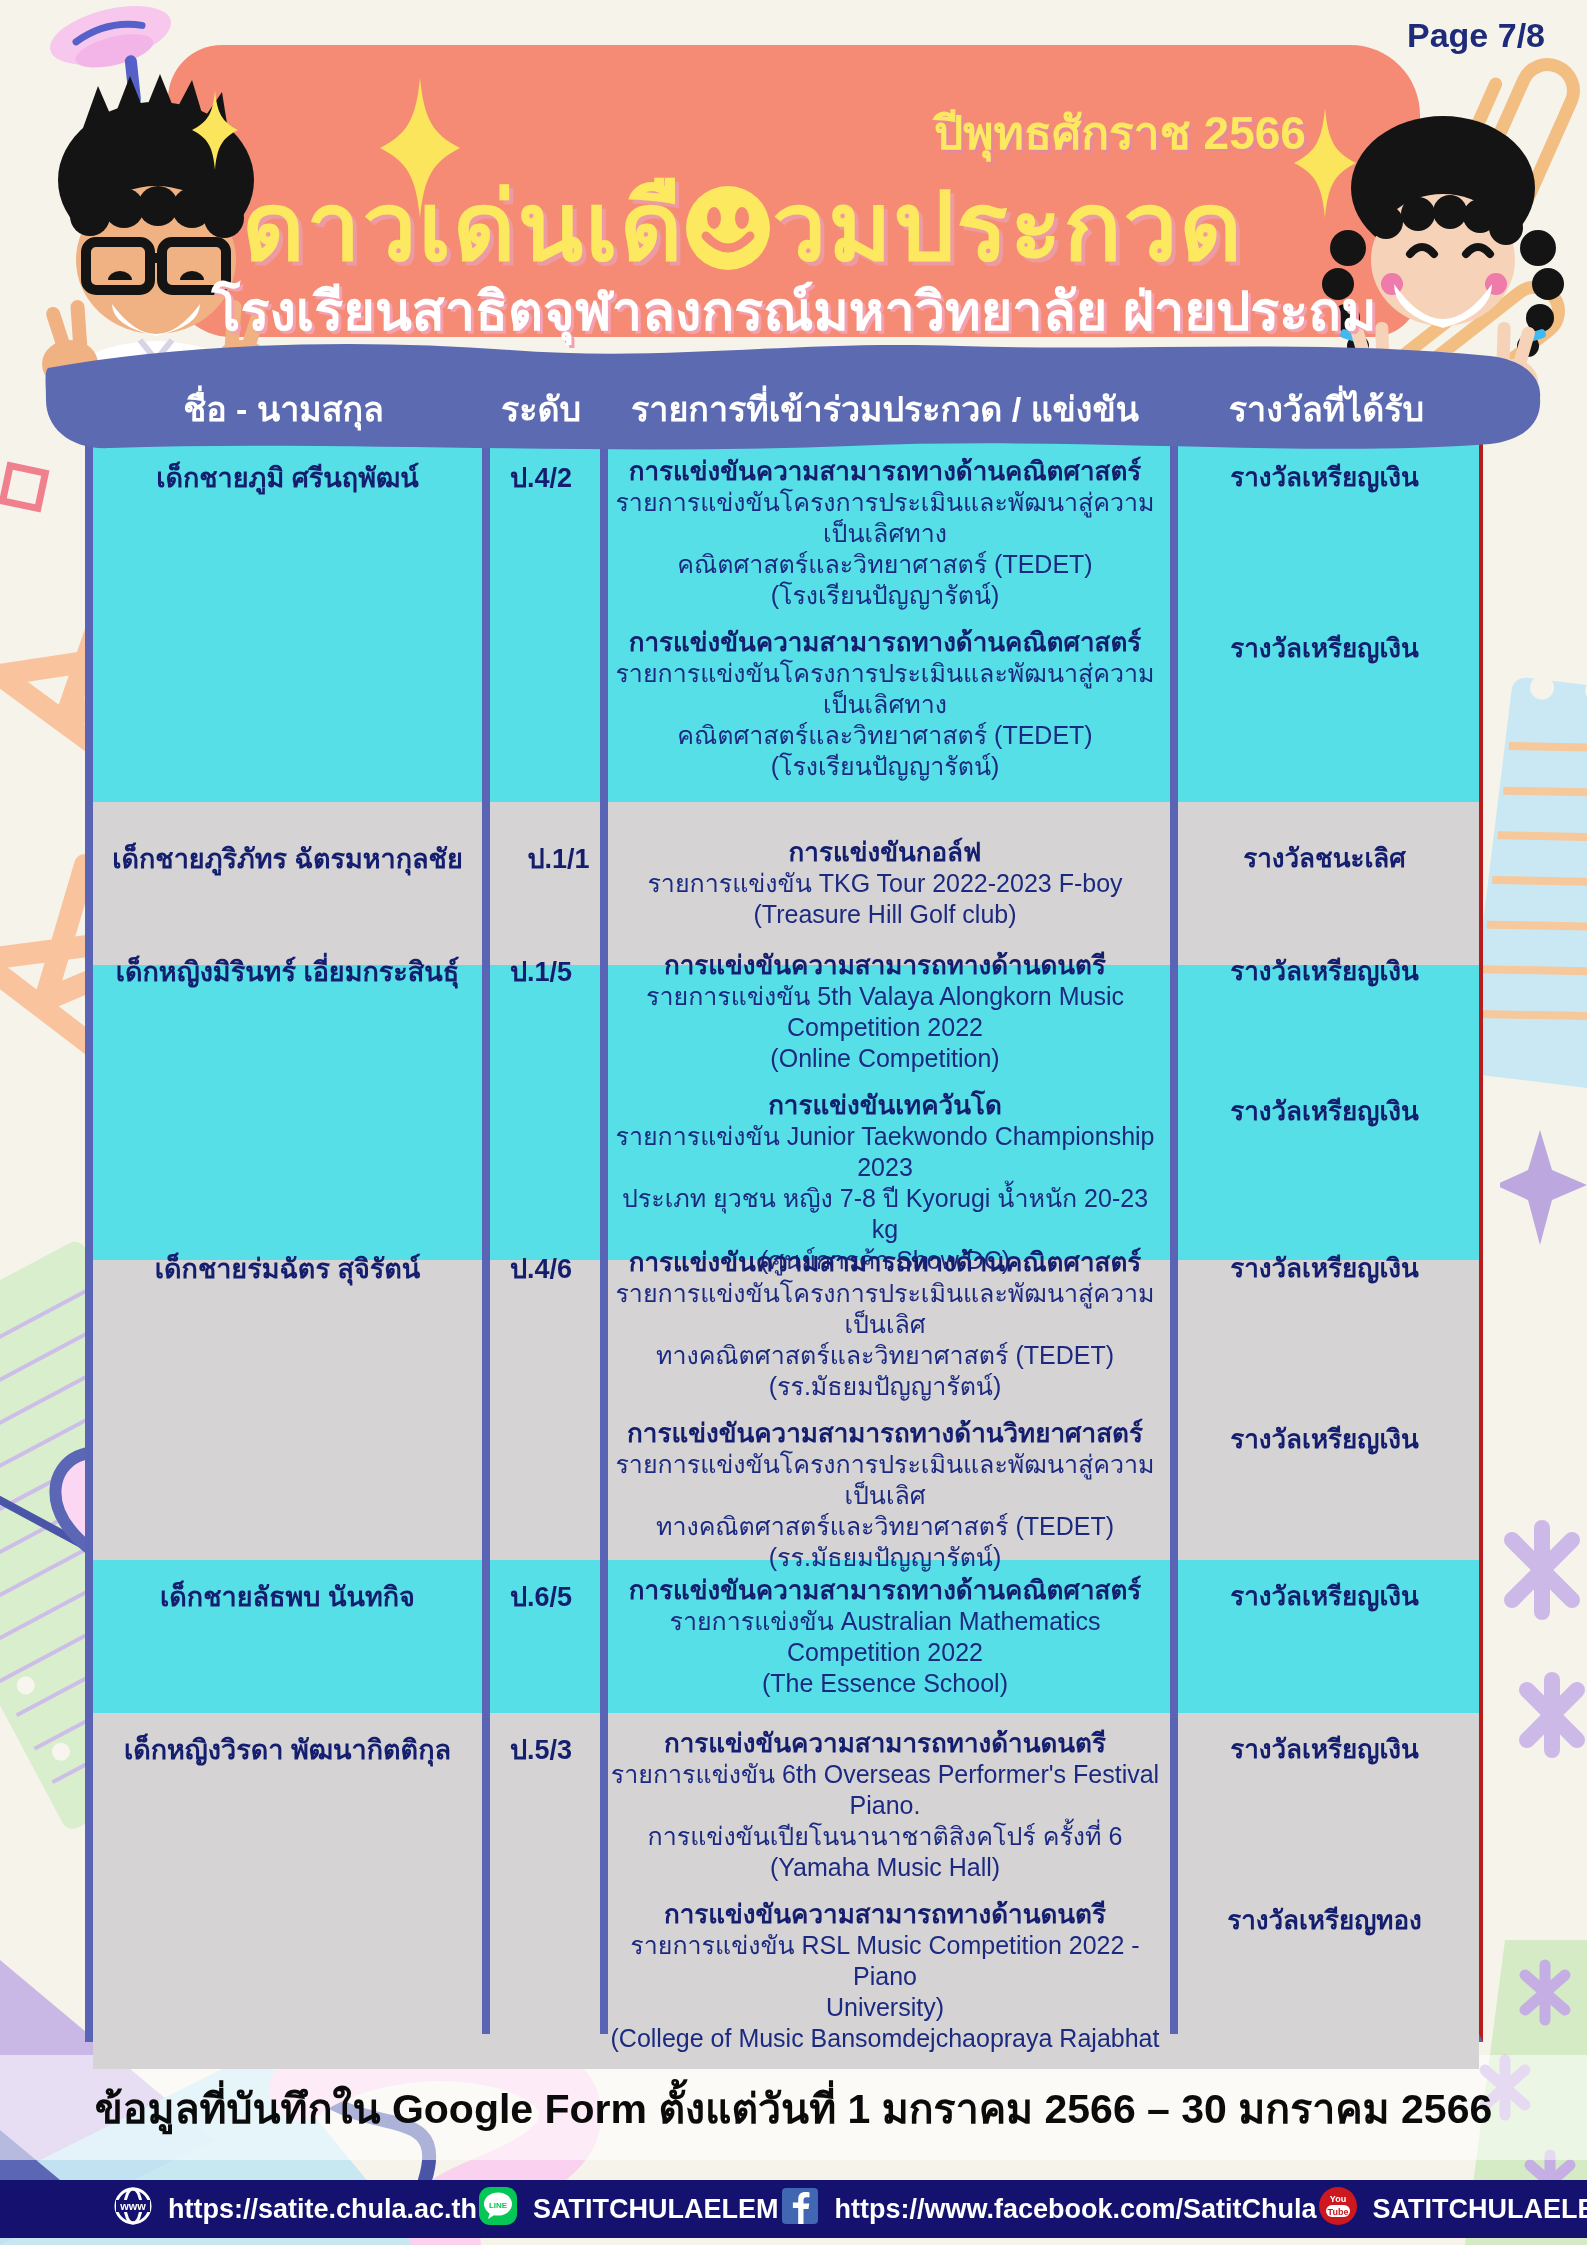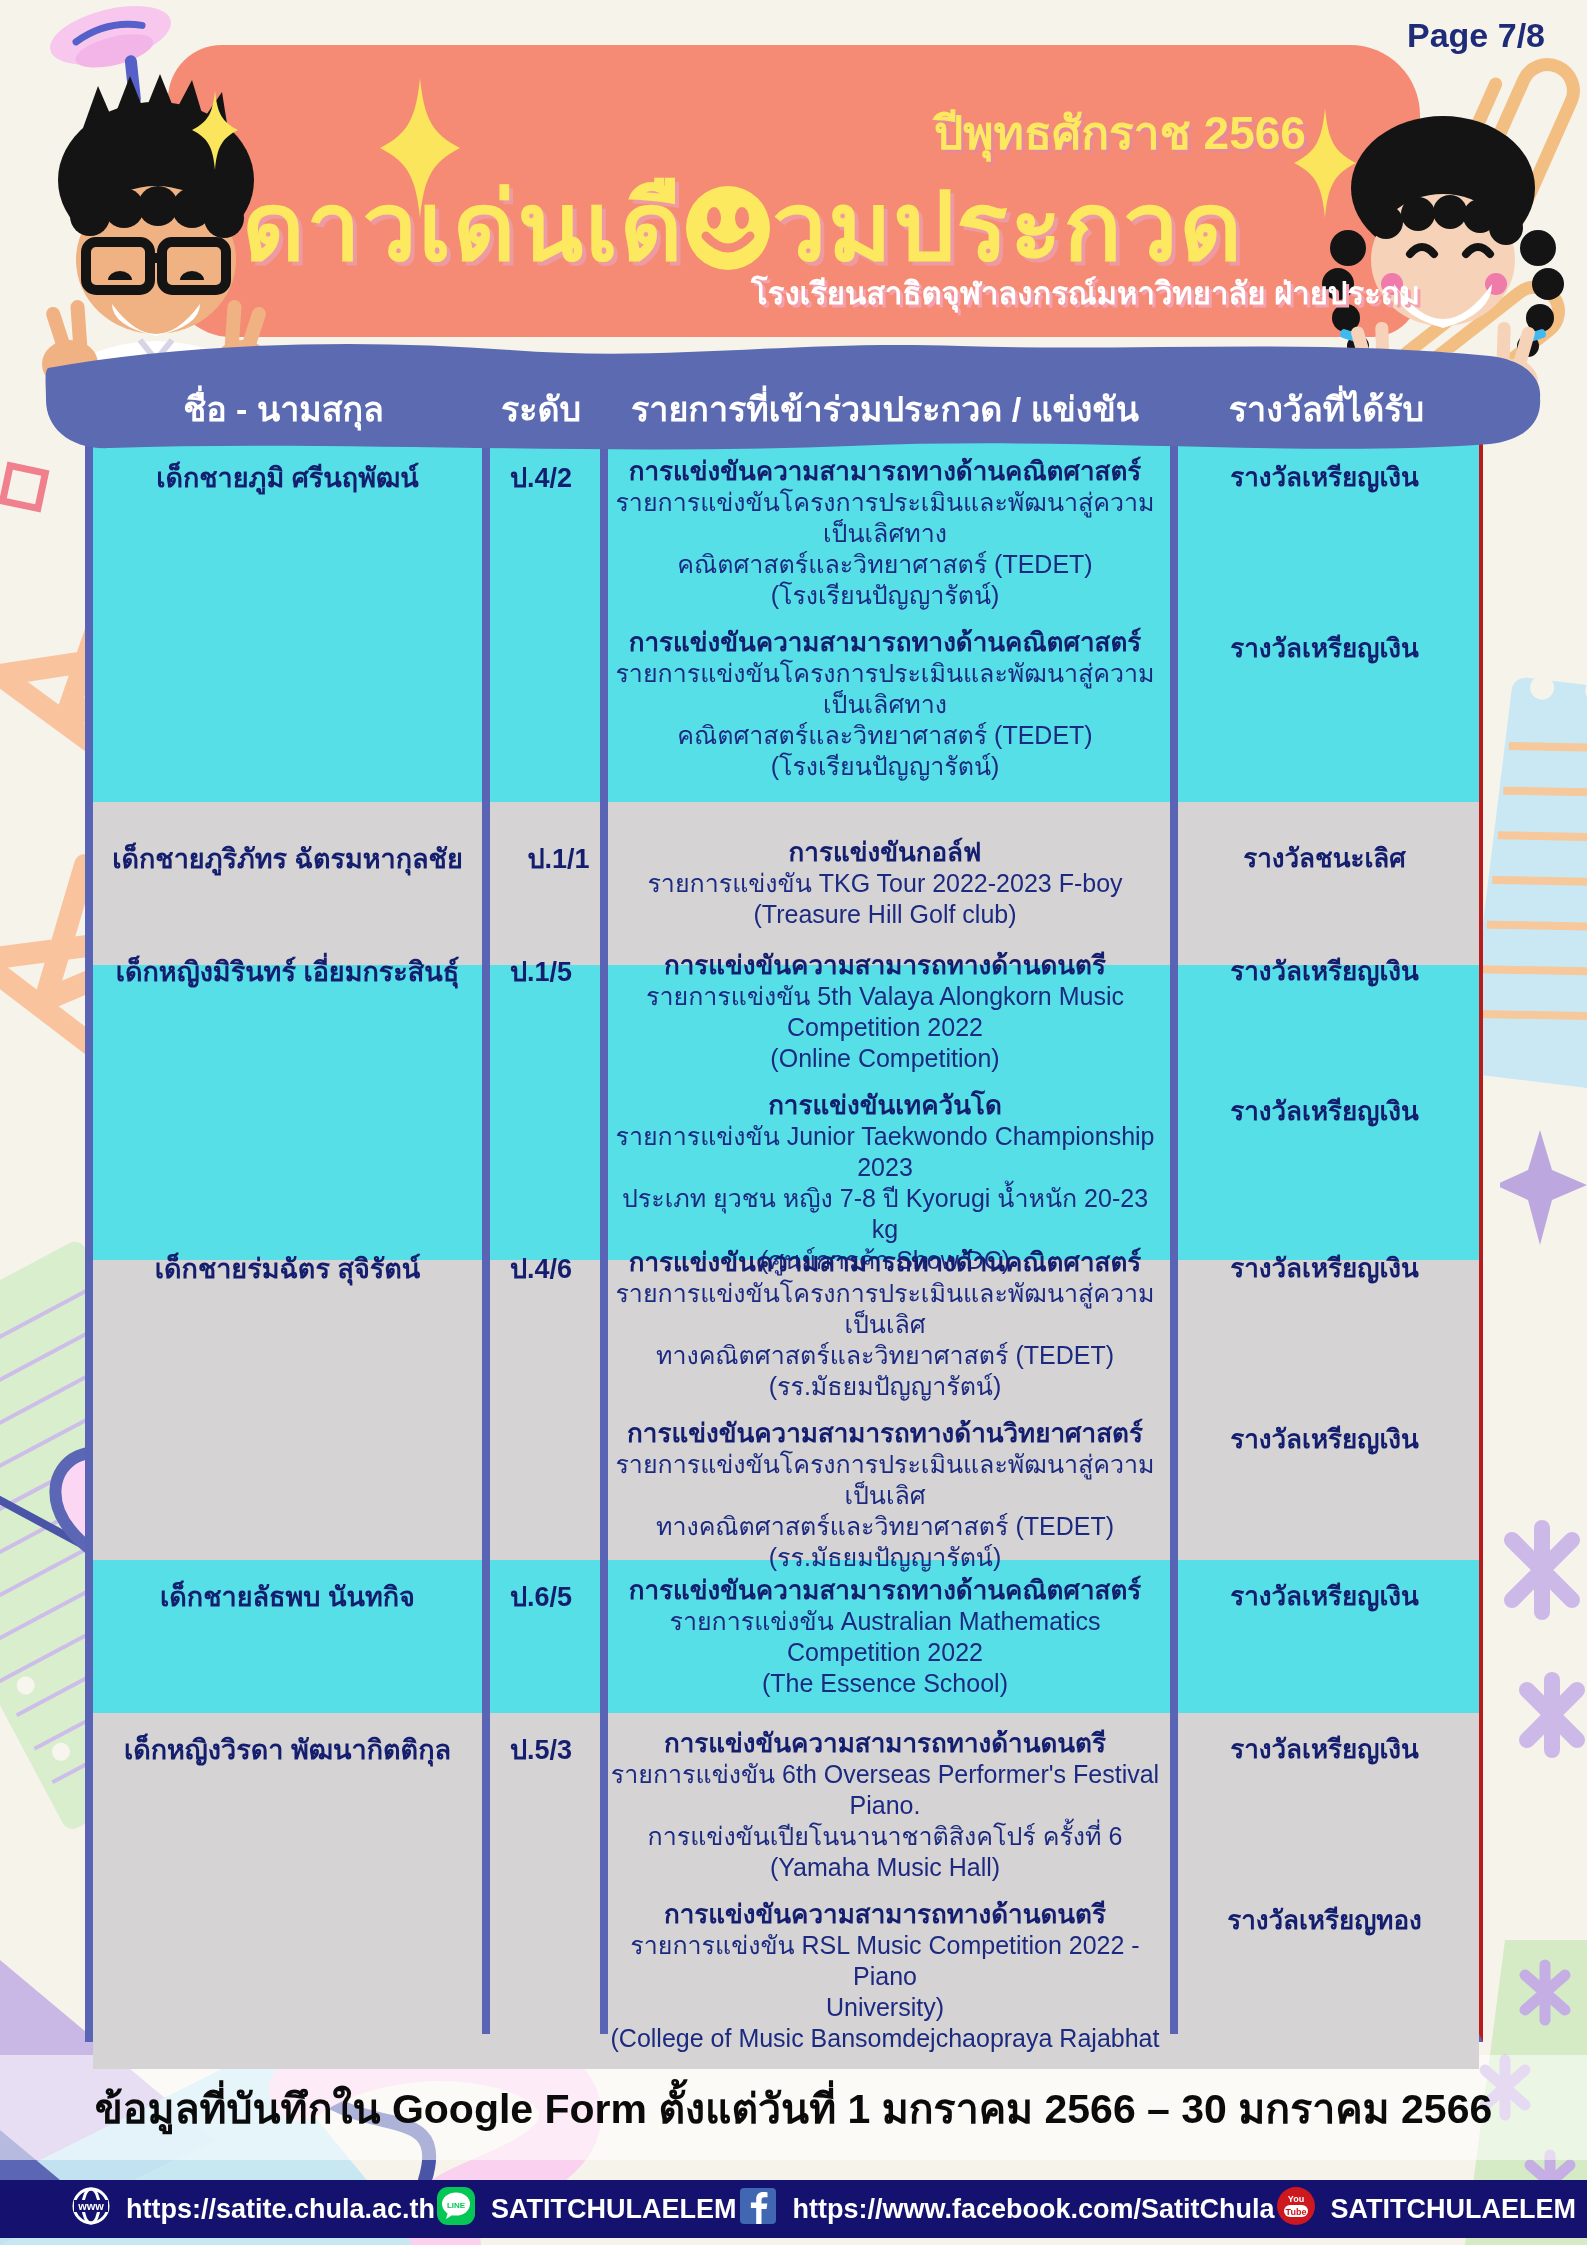--- a/index.html
+++ b/index.html
@@ -12,22 +12,22 @@
   
   .banner{position:absolute;left:168px;top:45px;width:1252px;height:292px;background:#F58B74;
           border-radius:54px 70px 48px 64px;z-index:3;}
   .page-num{position:absolute;top:16px;right:42px;z-index:7;color:#1E2B78;font-weight:bold;font-size:34px;}
   .year-line{position:absolute;top:96px;left:880px;width:480px;text-align:center;z-index:6;
              color:#FCE960;font-weight:bold;font-size:46px;text-shadow:3px 3px 0 #E8889B;}
   .title-line{position:absolute;top:150px;left:168px;width:1150px;text-align:center;z-index:6;
               color:#FCE960;font-weight:bold;font-size:96px;letter-spacing:2px;
               text-shadow:4px 4px 0 #EE9AA2;white-space:nowrap;}
   .title-line .smiley{display:inline-block;vertical-align:-12px;}
-  .subtitle-line{position:absolute;top:268px;left:168px;width:1252px;text-align:right;z-index:6;
-                 color:#FFFFFF;font-weight:bold;font-size:31px;text-shadow:3px 3px 0 #F4A0B0;white-space:nowrap;}
+  .subtitle-line{position:absolute;top:268px;left:168px;width:1252px;text-align:center;z-index:6;
+                 color:#FFFFFF;font-weight:bold;font-size:54px;text-shadow:3px 3px 0 #F4A0B0;white-space:nowrap;}
   .char{position:absolute;z-index:4;}
   .sparkle{position:absolute;z-index:6;}
 
   
   .band{position:absolute;left:30px;top:330px;width:1527px;height:135px;z-index:5;}
   .band-label{position:absolute;top:382px;z-index:6;color:#FFFFFF;font-weight:bold;font-size:34px;text-align:center;}
   .bl-0{left:85px;width:397px;}
   .bl-1{left:482px;width:118px;}
   .bl-2{left:600px;width:570px;}
   .bl-3{left:1170px;width:313px;}
@@ -50,21 +50,21 @@
   .vl-1{left:389px;} .vl-2{left:507px;} .vl-3{left:1077px;}
 
   
   .note-band{position:absolute;left:0;top:2055px;width:1587px;height:105px;background:rgba(255,255,255,0.55);z-index:1;}
   .note-text{position:absolute;left:0;top:2076px;width:1587px;text-align:center;z-index:2;
              color:#0B0B0B;font-weight:bold;font-size:41px;}
 
   
   .footer{position:absolute;left:0;top:2180px;width:1587px;height:58px;background:#14126E;z-index:6;
           display:flex;align-items:center;justify-content:space-between;box-sizing:border-box;
-          padding:0 90px 0 70px;}
+          padding:0 90px 0 112px;}
   .fitem{display:flex;align-items:center;gap:14px;color:#FFFFFF;font-weight:bold;font-size:27px;white-space:nowrap;}
 </style>
 </head>
 <body>
 
 <div class="page">
 
   <svg class="decor" style="left:20px;top:-6px;" width="200" height="150" viewBox="0 0 200 150">
     <g transform="rotate(-14 90 60)">
       <ellipse cx="95" cy="42" rx="62" ry="26" fill="#F8C7EE"></ellipse>

